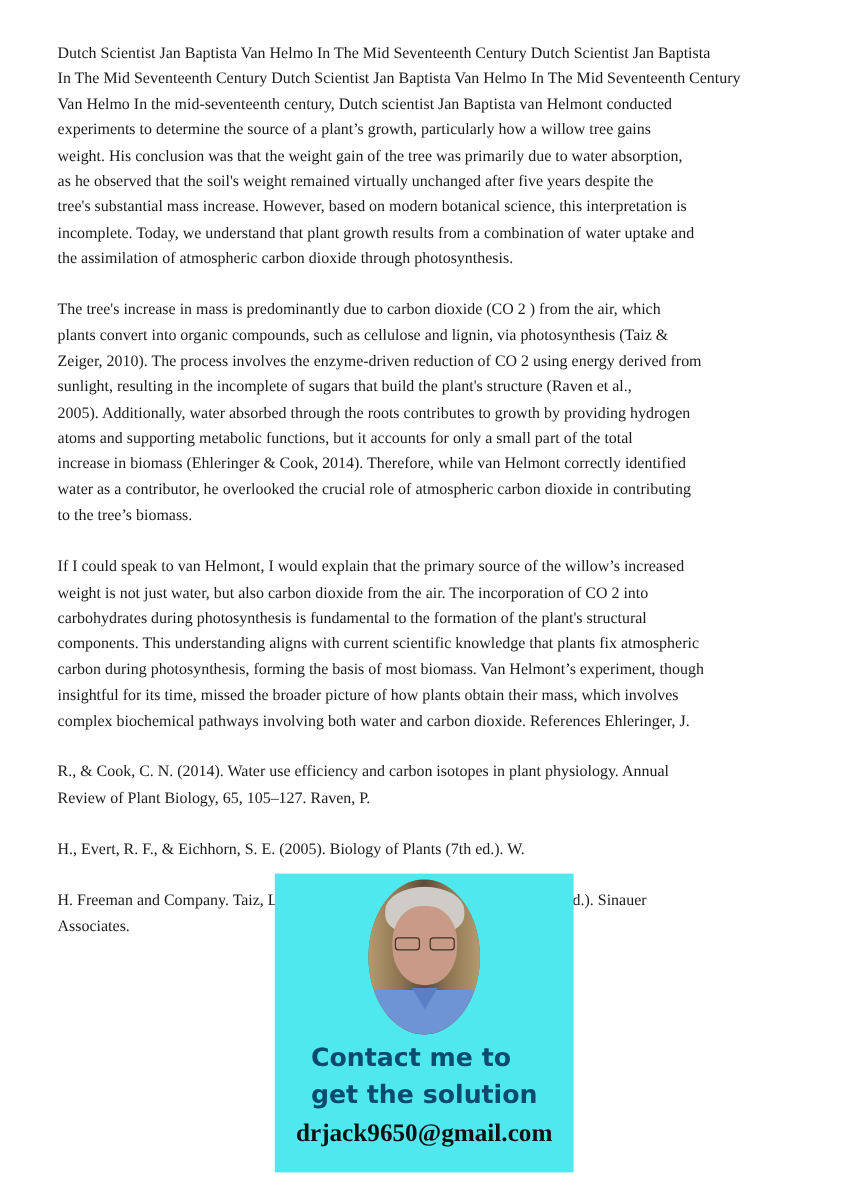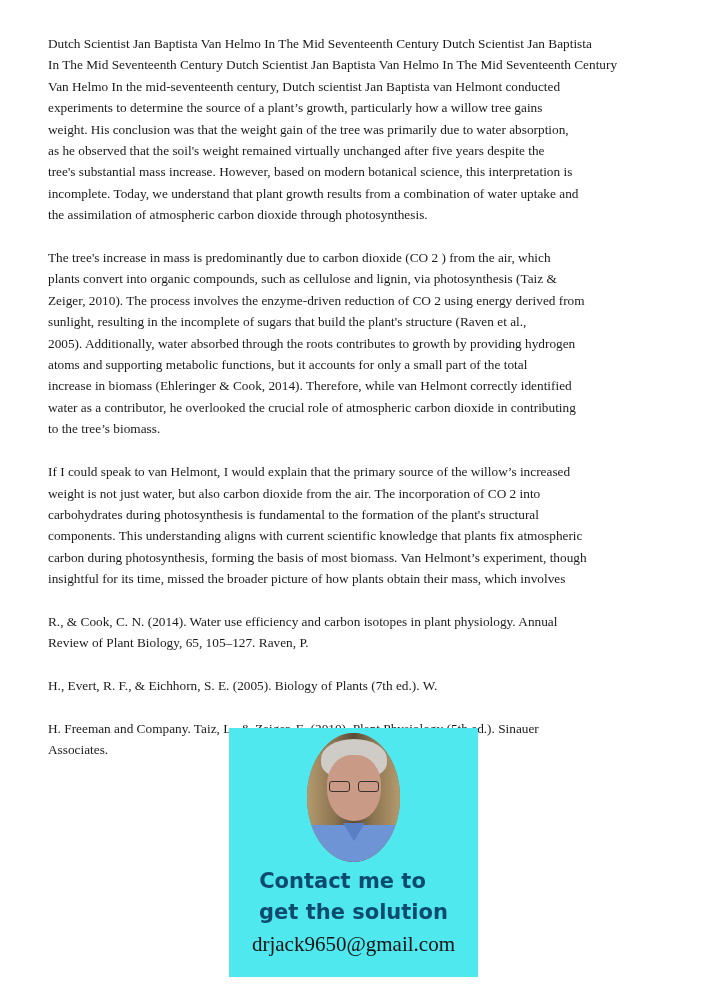--- a/index.html
+++ b/index.html
@@ -96,21 +96,21 @@
   }
   .promo-title .l1 { display: block; padding-right: 22px; }
   .promo-title .l2 { display: block; }
   .promo-email {
     position: absolute;
     left: 0;
     top: 204px;
     width: 100%;
     text-align: center;
     font-family: "Liberation Serif", "DejaVu Serif", serif;
-    font-weight: normal;
+    font-weight: bold;
     font-size: 21px;
     color: #111111;
   }
 </style>
 </head>
 <body>
 
 <div class="page">
   <p class="para">
     <span class="line">Dutch Scientist Jan Baptista Van Helmo In The Mid Seventeenth Century Dutch Scientist Jan Baptista</span>
@@ -134,20 +134,21 @@
     <span class="line">water as a contributor, he overlooked the crucial role of atmospheric carbon dioxide in contributing</span>
     <span class="line">to the tree’s biomass.</span>
   </p>
   <p class="para">
     <span class="line">If I could speak to van Helmont, I would explain that the primary source of the willow’s increased</span>
     <span class="line">weight is not just water, but also carbon dioxide from the air. The incorporation of CO 2 into</span>
     <span class="line">carbohydrates during photosynthesis is fundamental to the formation of the plant's structural</span>
     <span class="line">components. This understanding aligns with current scientific knowledge that plants fix atmospheric</span>
     <span class="line">carbon during photosynthesis, forming the basis of most biomass. Van Helmont’s experiment, though</span>
     <span class="line">insightful for its time, missed the broader picture of how plants obtain their mass, which involves</span>
+    <span class="line">complex biochemical pathways involving both water and carbon dioxide. References Ehleringer, J.</span>
   </p>
   <p class="para">
     <span class="line">R., &amp; Cook, C. N. (2014). Water use efficiency and carbon isotopes in plant physiology. Annual</span>
     <span class="line">Review of Plant Biology, 65, 105–127. Raven, P.</span>
   </p>
   <p class="para">
     <span class="line">H., Evert, R. F., &amp; Eichhorn, S. E. (2005). Biology of Plants (7th ed.). W.</span>
   </p>
   <p class="para">
     <span class="line">H. Freeman and Company. Taiz, L., &amp; Zeiger, E. (2010). Plant Physiology (5th ed.). Sinauer</span>

